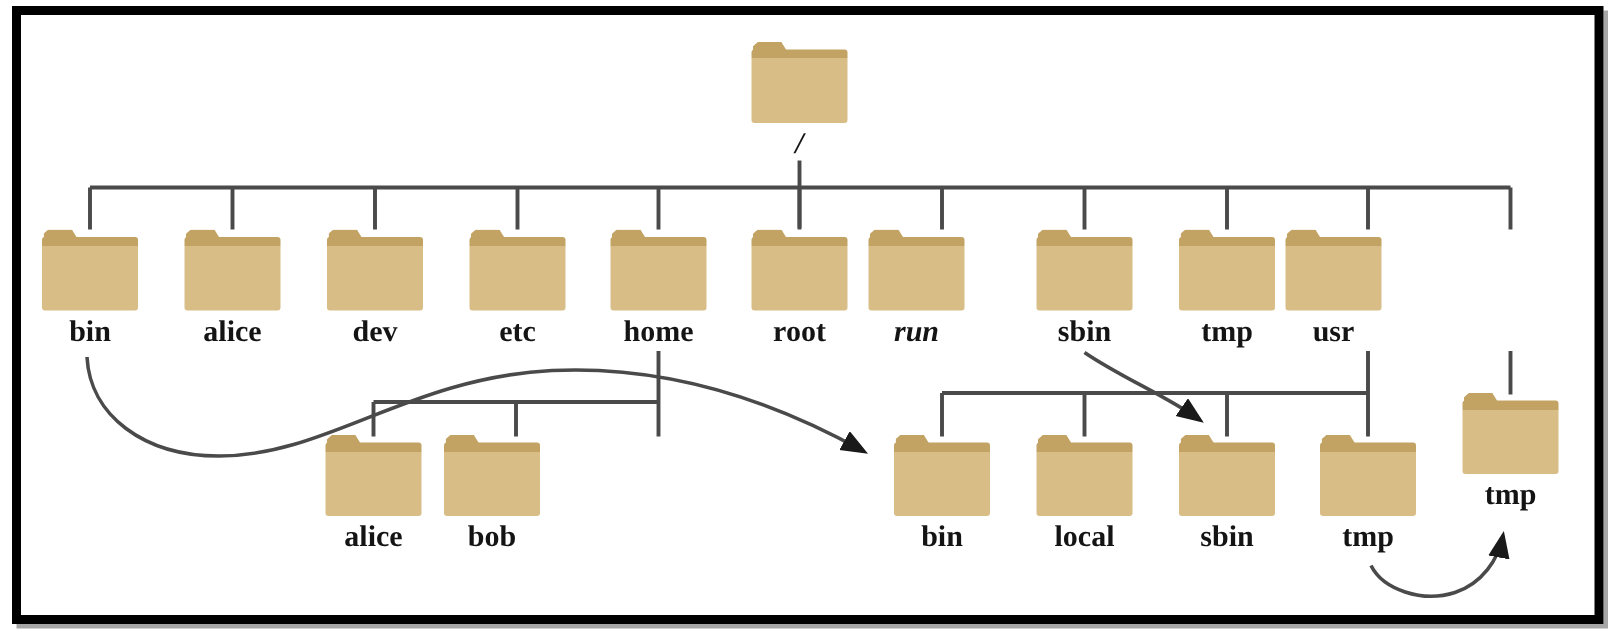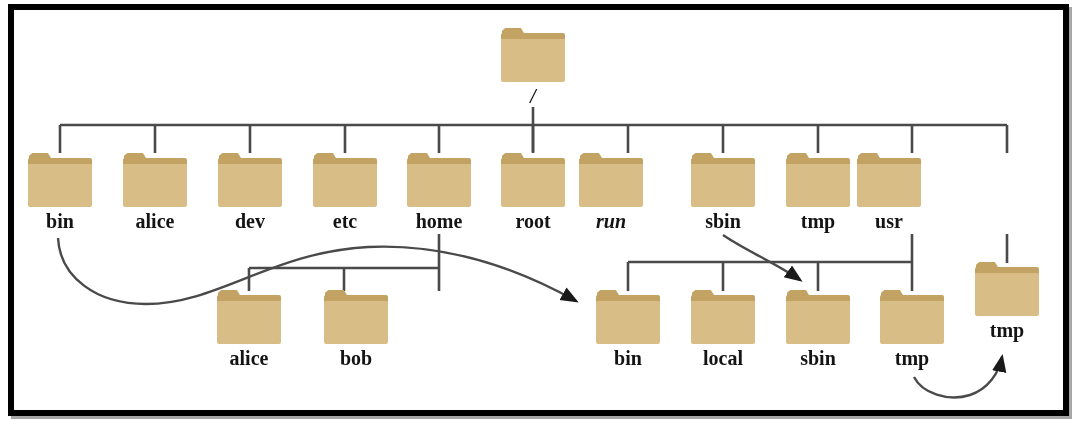--- a/index.html
+++ b/index.html
@@ -160,21 +160,21 @@
   </div>
   <div class="node" style="left:844px; top:153px;">
     <div class="folder"></div>
     <div class="label">usr</div>
   </div>
 
   <div class="node" style="left:204px; top:290px;">
     <div class="folder"></div>
     <div class="label">alice</div>
   </div>
-  <div class="node" style="left:311px; top:290px;justify-content:flex-end;">
+  <div class="node" style="left:283px; top:290px;justify-content:flex-end;">
     <div class="folder"></div>
     <div class="label">bob</div>
   </div>
 
   <div class="node" style="left:583px; top:290px;">
     <div class="folder"></div>
     <div class="label">bin</div>
   </div>
   <div class="node" style="left:678px; top:290px;justify-content:center;">
     <div class="folder"></div>

